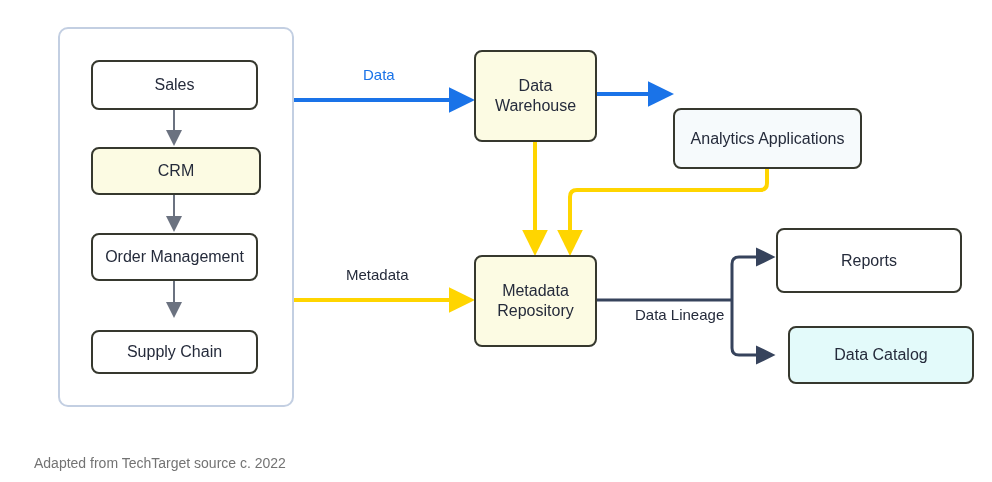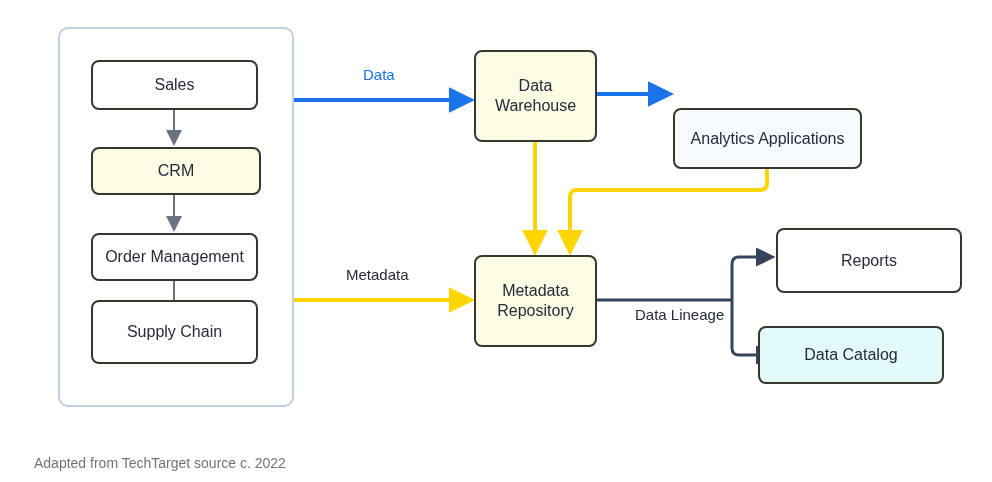--- a/index.html
+++ b/index.html
@@ -111,39 +111,39 @@
 
   <div class="node fill-white" style="left:91px; top:60px; width:167px; height:50px;">
     <span>Sales</span>
   </div>
   <div class="node fill-cream" style="left:91px; top:147px; width:170px; height:48px;">
     <span>CRM</span>
   </div>
   <div class="node fill-white" style="left:91px; top:233px; width:167px; height:48px;">
     <span>Order Management</span>
   </div>
-  <div class="node fill-white" style="left:91px; top:300px; width:167px; height:64px;">
+  <div class="node fill-white" style="left:91px; top:330px; width:167px; height:44px;">
     <span>Supply Chain</span>
   </div>
 
   <div class="node fill-cream" style="left:474px; top:50px; width:123px; height:92px;">
     <span style="white-space:pre-line;">Data
 Warehouse</span>
   </div>
   <div class="node fill-ice" style="left:673px; top:64px; width:189px; height:61px;margin-top:44px;">
     <span>Analytics Applications</span>
   </div>
   <div class="node fill-cream" style="left:474px; top:255px; width:123px; height:92px;">
     <span style="white-space:pre-line;">Metadata
 Repository</span>
   </div>
   <div class="node fill-white" style="left:776px; top:228px; width:186px; height:65px;">
     <span>Reports</span>
   </div>
-  <div class="node fill-cyan" style="left:758px; top:326px; width:186px; height:58px;">
+  <div class="node fill-cyan" style="left:788px; top:326px; width:186px; height:58px;">
     <span>Data Catalog</span>
   </div>
 
   <div class="edge-label accent-blue" style="left:363px; top:66px;">Data</div>
   <div class="edge-label" style="left:346px; top:266px;">Metadata</div>
   <div class="edge-label" style="left:635px; top:306px;">Data Lineage</div>
 
   <div class="caption" style="left:34px; top:455px;">Adapted from TechTarget source c. 2022</div>
 
 </div>

